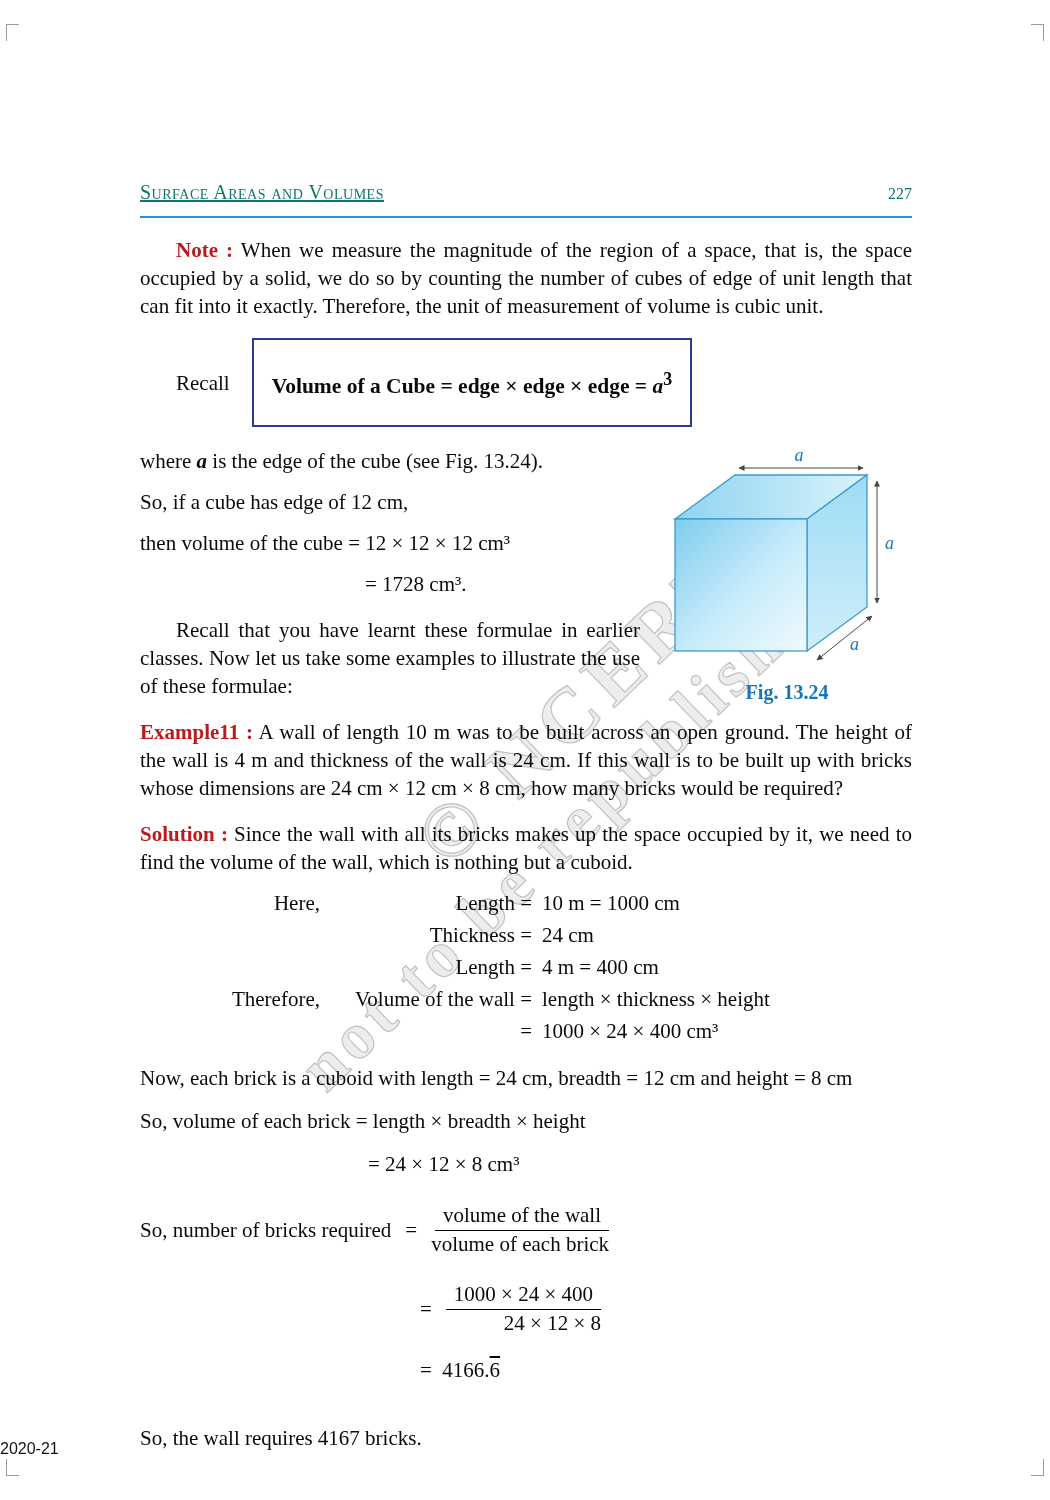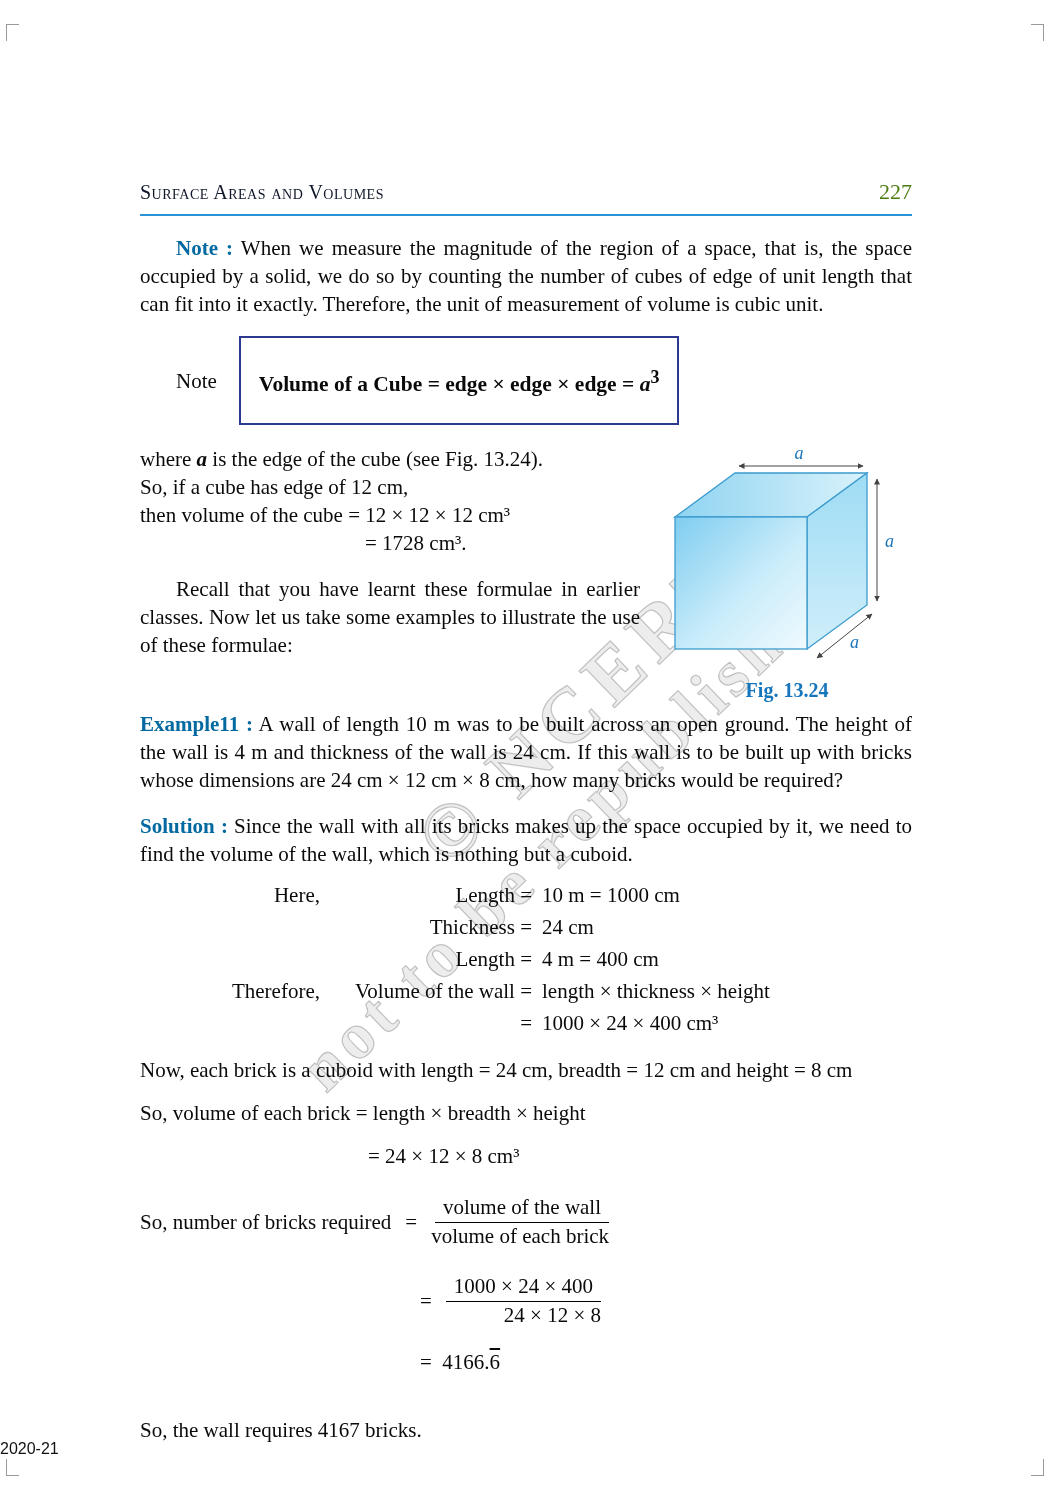--- a/index.html
+++ b/index.html
@@ -38,25 +38,25 @@
     font-size:21px;line-height:28px;
   }
 
   .doc-header{
     display:flex;justify-content:space-between;align-items:baseline;
     border-bottom:2px solid #2a93d5;
     padding-bottom:8px;
   }
   .running-head{
     font-variant:small-caps;
-    color:#0f172a;font-size:20px;letter-spacing:0.5px;
-  }
-  .page-num{color:#4d7c0f;font-size:22px;}
-
-  .blue-label{color:#0369a1;font-weight:bold;}
+    color:#0f766e;font-size:20px;letter-spacing:0.5px;text-decoration:underline;
+  }
+  .page-num{color:#0f766e;font-size:16px;}
+
+  .blue-label{color:#b91c1c;font-weight:bold;}
   p{margin:0;}
   .para{ text-align:justify; text-indent:36px; margin-top:18px;}
   .para.noindent{text-indent:0;}
 
   .again-row{display:flex;align-items:center;margin-top:18px;}
   .again-word{margin-left:36px;margin-right:22px;}
   .formula-box{
     border:2.5px solid #2b3990;
     padding:25px 18px;
     font-weight:bold;
@@ -64,21 +64,21 @@
     background:#fff;
   }
   .formula-box i{font-style:italic;}
 
   .cube-section{margin-top:20px;}
   .figure{
     float:right;width:250px;margin:0 0 6px 22px;text-align:center;
   }
   .fig-caption{color:#1676bc;font-weight:bold;font-size:20px;margin-top:2px;}
 
-  .line{}
+  .line{margin-top:13px;}
   .line.first{margin-top:2px;}
   .indented-result{margin-left:225px;}
 
   .example-para{clear:both;font-family:Liberation Serif, serif;}
 
   .equations{margin-top:12px;}
   .eq-row{display:grid;grid-template-columns:180px 212px 1fr;line-height:30px;margin-top:2px;}
   .eq-left{text-align:right;}
   .eq-lhs{text-align:right;}
   .eq-rhs{text-align:left;padding-left:10px;}
@@ -120,21 +120,21 @@
   <div class="content">
 
     <div class="doc-header">
       <span class="running-head">Surface Areas and Volumes</span>
       <span class="page-num">227</span>
     </div>
 
     <p class="para"><span class="blue-label">Note :</span><span> When we measure the magnitude of the region of a space, that is, the space occupied by a solid, we do so by counting the number of cubes of edge of unit length that can fit into it exactly. Therefore, the unit of measurement of volume is cubic unit.</span></p>
 
     <div class="again-row">
-      <span class="again-word">Note</span>
+      <span class="again-word">Recall</span>
       <div class="formula-box"><span>Volume of a Cube = edge × edge × edge = </span><i>a</i><sup>3</sup></div>
     </div>
 
     <div class="cube-section">
       <div class="figure">
         <svg width="240" height="222" viewBox="0 0 240 222">
           <defs>
             <linearGradient id="gf" x1="0" y1="0" x2="1" y2="1">
               <stop offset="0" stop-color="#7fcdf0"></stop>
               <stop offset="0.55" stop-color="#c9ecfa"></stop>

